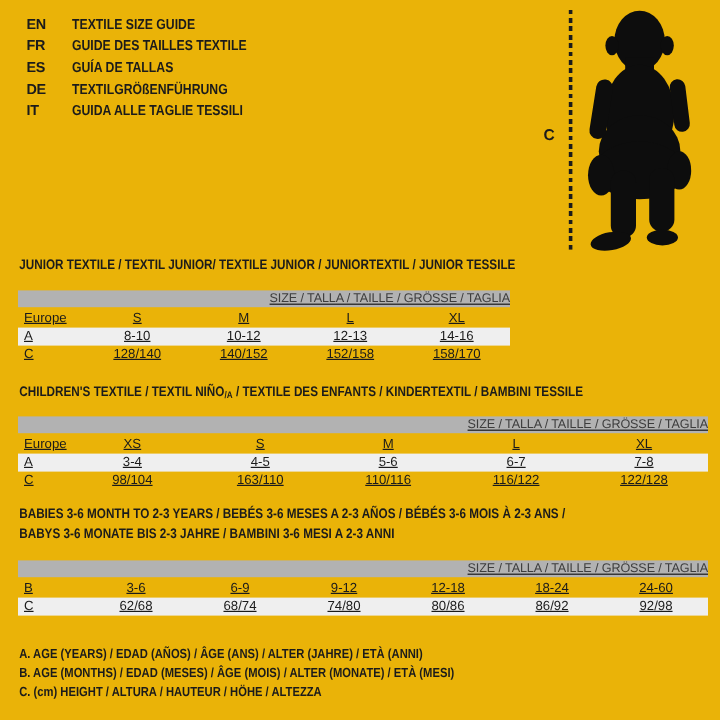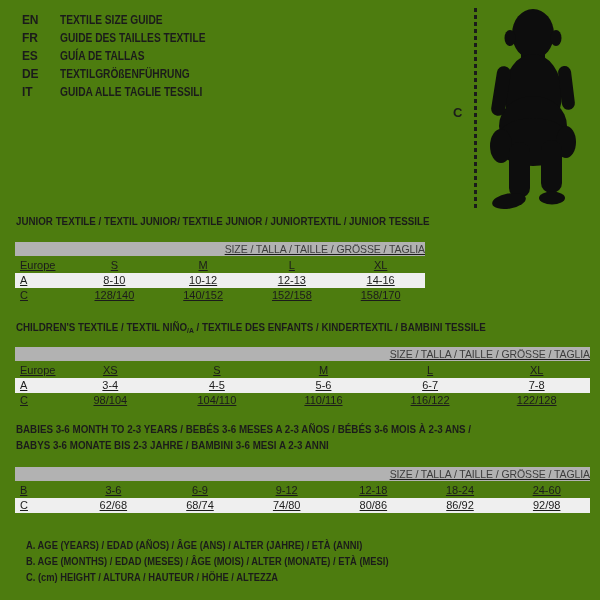--- a/index.html
+++ b/index.html
@@ -1,18 +1,18 @@
 <!DOCTYPE html>
 <html style="--ink: #1b1b1b; --bar: #b2b2b2; --bar-text: #3d3d3d; --shade: #efefef;"><head>
 <meta charset="utf-8">
 <style>
   * { margin:0; padding:0; box-sizing:border-box; }
   html,body { background:#fff; }
   body { font-family:"Liberation Sans", sans-serif; color:#1b1b1b; }
-  #canvas { position:relative; width:600px; height:600px; background:#4d7c0f; overflow:hidden; }
+  #canvas { position:relative; width:600px; height:600px; background:#eab308; overflow:hidden; }
 
   .cond { display:inline-block; transform:scaleX(0.85); transform-origin:0 50%; white-space:nowrap; }
 
   
   .lang { position:absolute; left:22px; top:11px; }
   .lang-row { display:flex; height:18px; line-height:18px; }
   .lang-code { width:38px; font-weight:bold; font-size:12px; letter-spacing:-0.2px; }
   .lang-label { font-weight:bold; font-size:12px; }
 
   
@@ -36,21 +36,21 @@
     font-size:10.5px; padding-left:5px; margin-bottom:2px; letter-spacing:-0.1px;text-align:right; }
   .t-row { display:flex; height:15px; line-height:15px;align-items:center; }
   .t-row.shaded { background:var(--shade); }
   .t-row .lbl { padding-left:5px; }
   #section-0 .lbl, #section-2 .lbl { width:55px; }
   #section-1 .lbl { width:42px; }
   .t-row .val { flex:1; text-align:center; }
 
   
   #footnotes { position:absolute; left:16px; top:537px; }
-  .footnote { height:16px; line-height:16px; font-weight:bold; font-size:11px;margin-left:10px; }
+  .footnote { height:16px; line-height:16px; font-weight:bold; font-size:11px; }
 </style>
 </head>
 <body>
 
 <div id="canvas">
 
   <div class="lang" id="lang-list">
       <div class="lang-row">
         <span class="lang-code">EN</span>
         <span class="lang-label cond">TEXTILE SIZE GUIDE</span>
@@ -139,21 +139,21 @@
           <span class="lbl">A</span>
           <span class="val">3-4</span>
           <span class="val">4-5</span>
           <span class="val">5-6</span>
           <span class="val">6-7</span>
           <span class="val">7-8</span>
         </div>
         <div class="t-row">
           <span class="lbl">C</span>
           <span class="val">98/104</span>
-          <span class="val">104/110</span>
+          <span class="val">163/110</span>
           <span class="val">110/116</span>
           <span class="val">116/122</span>
           <span class="val">122/128</span>
         </div>
       </div>
     </section>
   <section id="section-2" class="sec">
       <div class="heading"><span class="cond"><span>BABIES 3-6 MONTH TO 2-3 YEARS / BEBÉS 3-6 MESES A 2-3 AÑOS / BÉBÉS 3-6 MOIS À 2-3 ANS /</span></span></div>
       <div class="heading"><span class="cond"><span>BABYS 3-6 MONATE BIS 2-3 JAHRE / BAMBINI 3-6 MESI A 2-3 ANNI</span></span></div>
       <div class="size-table">

